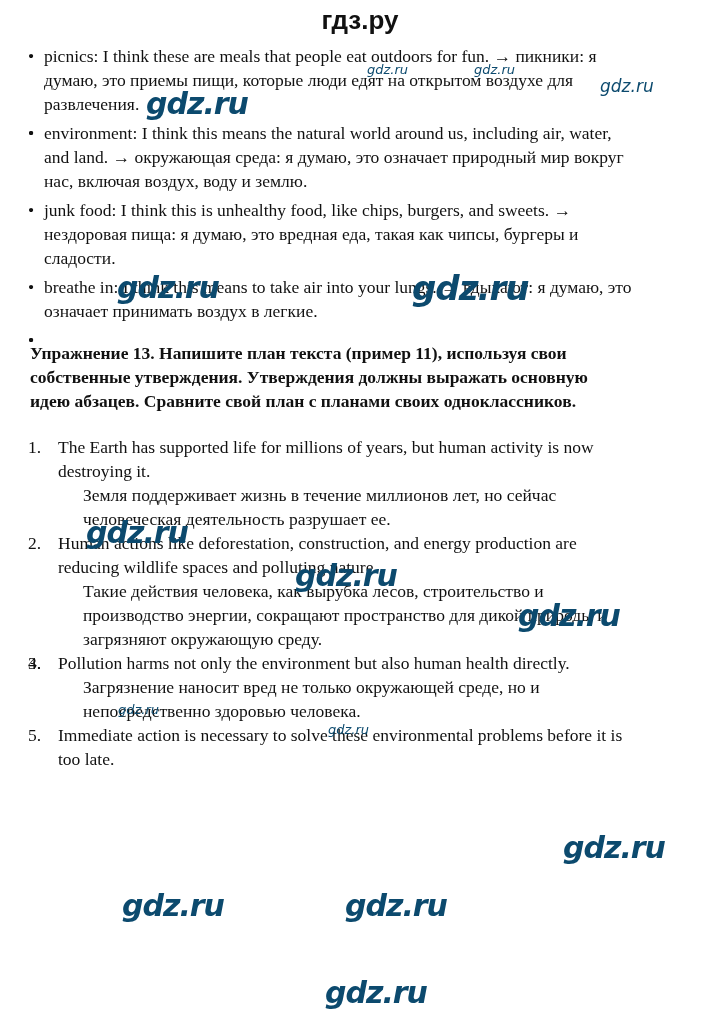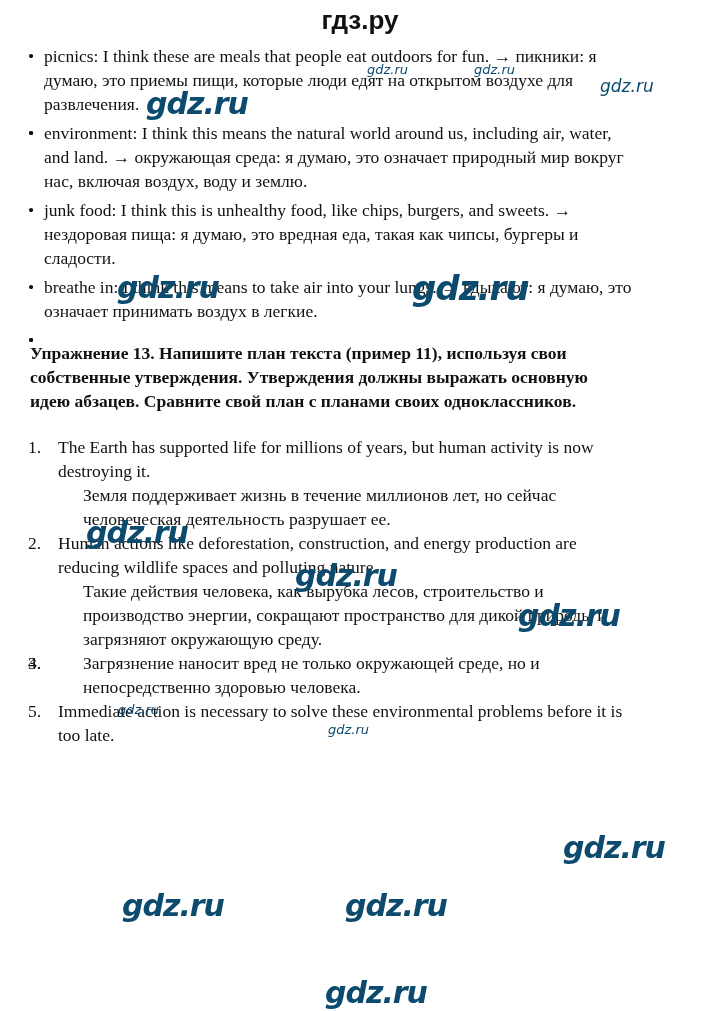--- a/index.html
+++ b/index.html
@@ -47,21 +47,21 @@
     <li><span class="bullet">•</span></li>
     <li><span class="bullet">•</span></li>
   </ul>
 
   <div class="exercise">Упражнение 13. Напишите план текста (пример 11), используя свои собственные утверждения. Утверждения должны выражать основную идею абзацев. Сравните свой план с планами своих одноклассников.</div>
 
   <ol class="plan">
     <li><span class="num">1.</span><span>The Earth has supported life for millions of years, but human activity is now destroying it.</span><span class="ru">Земля поддерживает жизнь в течение миллионов лет, но сейчас человеческая деятельность разрушает ее.</span></li>
     <li><span class="num">2.</span><span>Human actions like deforestation, construction, and energy production are reducing wildlife spaces and polluting nature.</span><span class="ru">Такие действия человека, как вырубка лесов, строительство и производство энергии, сокращают пространство для дикой природы и загрязняют окружающую среду.</span></li>
     <li><span class="num">3.</span></li>
-    <li><span class="num">4.</span><span class="ru">Загрязнение наносит вред не только окружающей среде, но и непосредственно здоровью человека.</span></li>
+    <li><span class="num">4.</span><span>Pollution harms not only the environment but also human health directly.</span><span class="ru">Загрязнение наносит вред не только окружающей среде, но и непосредственно здоровью человека.</span></li>
     <li><span class="num">5.</span><span>Immediate action is necessary to solve these environmental problems before it is too late.</span></li>
   </ol>
 </div>
 
 <span class="wm big" style="left:146px; top:86px;">gdz.ru</span>
 <span class="wm small" style="left:367px; top:62px;">gdz.ru</span>
 <span class="wm small" style="left:474px; top:62px;">gdz.ru</span>
 <span class="wm mid" style="left:600px; top:76px;">gdz.ru</span>
 <span class="wm big" style="left:117px; top:270px;">gdz.ru</span>
 <span class="wm big" style="left:412px; top:268px; font-size:34px;">gdz.ru</span>

